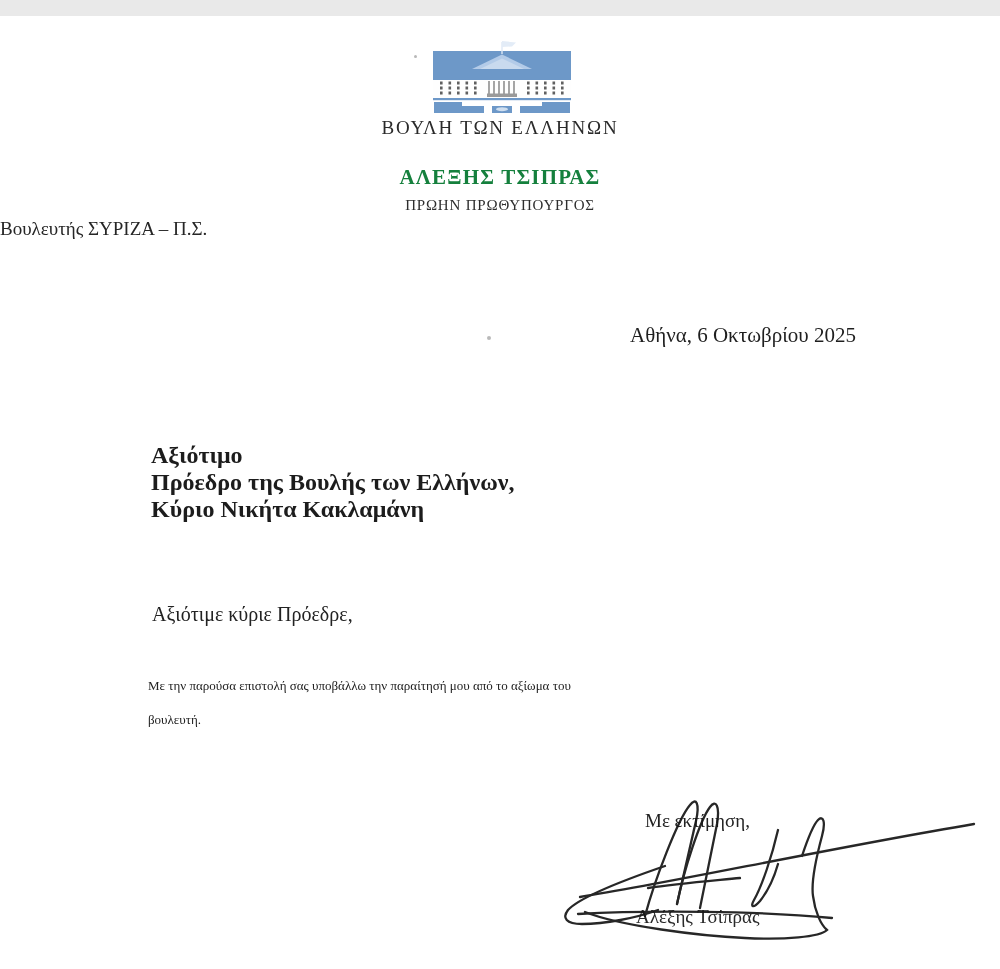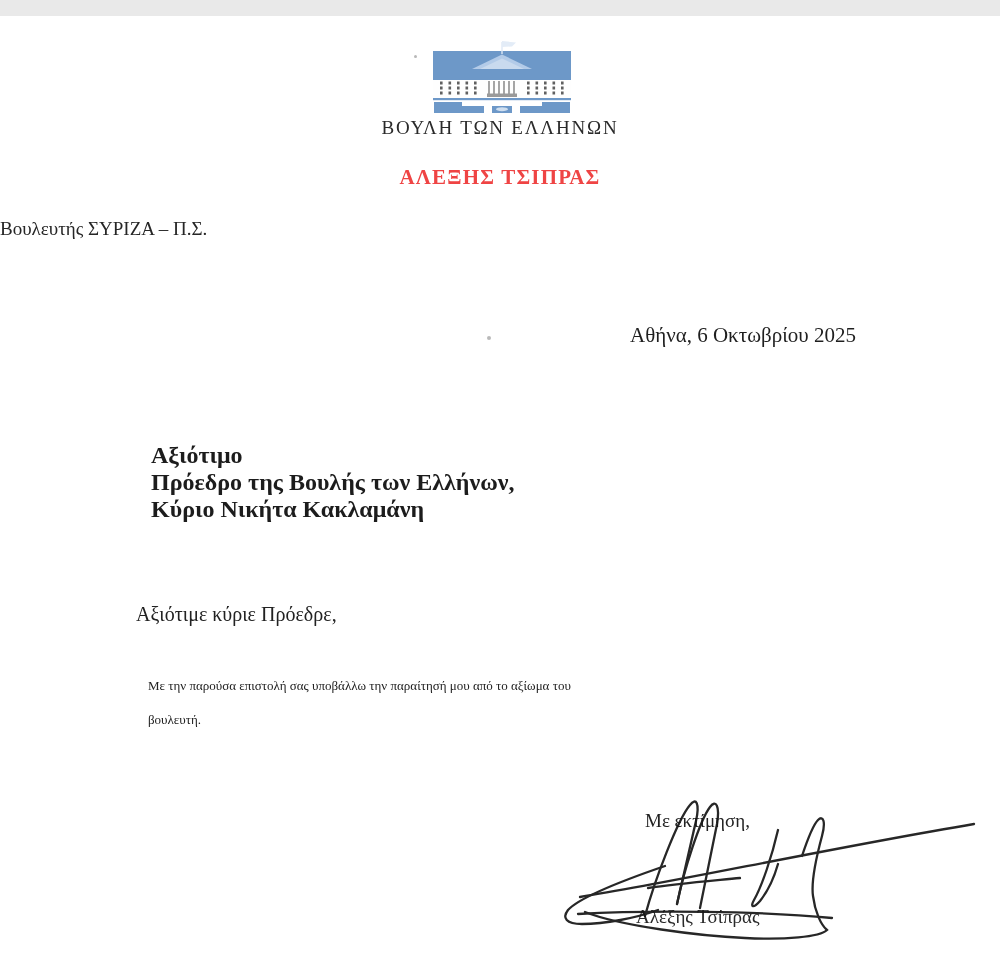--- a/index.html
+++ b/index.html
@@ -30,21 +30,21 @@
     font-size: 19px;
     letter-spacing: 1.8px;
     color: #2a2a2a;
   }
   .sender-name {
     left: 0; top: 149px; width: 1000px;
     text-align: center;
     font-weight: bold;
     font-size: 21px;
     letter-spacing: 1.2px;
-    color: #ef4444;
+    color: #15803d;
   }
   .sender-title {
     left: 0; top: 181px; width: 1000px;
     text-align: center;
     font-size: 15px;
     letter-spacing: 0.8px;
     color: #2e2e2e;
   }
   .sender-role {
     left: 0; top: 202px; width: 1000px;
@@ -60,21 +60,21 @@
     color: #1f1f1f;
   }
   .recipient {
     left: 151px; top: 426px;
     font-size: 24px;
     font-weight: bold;
     line-height: 27px;
     color: #1c1c1c;
   }
   .salutation {
-    left: 136px; top: 587px;
+    left: 152px; top: 587px;
     font-size: 20px;
     color: #222222;
   }
   .body-text {
     left: 148px; top: 653px;
     width: 720px;
     font-size: 13px;
     line-height: 34px;
     color: #222222;
   }
@@ -174,20 +174,21 @@
 
       <path d="M2,75 L2,64 L30,64 L30,68 L52,68 L52,75 Z" fill="#6d98c8"></path>
       <path d="M138,75 L138,64 L110,64 L110,68 L88,68 L88,75 Z" fill="#6d98c8"></path>
       <rect x="60" y="68" width="20" height="7" fill="#6d98c8"></rect>
       <ellipse cx="70" cy="71.2" rx="6" ry="2" fill="#cfdff0"></ellipse>
     </svg>
   </div>
 
   <div class="abs institution">ΒΟΥΛΗ ΤΩΝ ΕΛΛΗΝΩΝ</div>
   <div class="abs sender-name">ΑΛΕΞΗΣ ΤΣΙΠΡΑΣ</div>
+  <div class="abs sender-title">ΠΡΩΗΝ ΠΡΩΘΥΠΟΥΡΓΟΣ</div>
   <div class="abs sender-role">Βουλευτής ΣΥΡΙΖΑ – Π.Σ.</div>
 
   <div class="abs dateline">Αθήνα, 6 Οκτωβρίου 2025</div>
 
   <div class="abs recipient">
     <div>Αξιότιμο</div>
     <div>Πρόεδρο της Βουλής των Ελλήνων,</div>
     <div>Κύριο Νικήτα Κακλαμάνη</div>
   </div>
 

